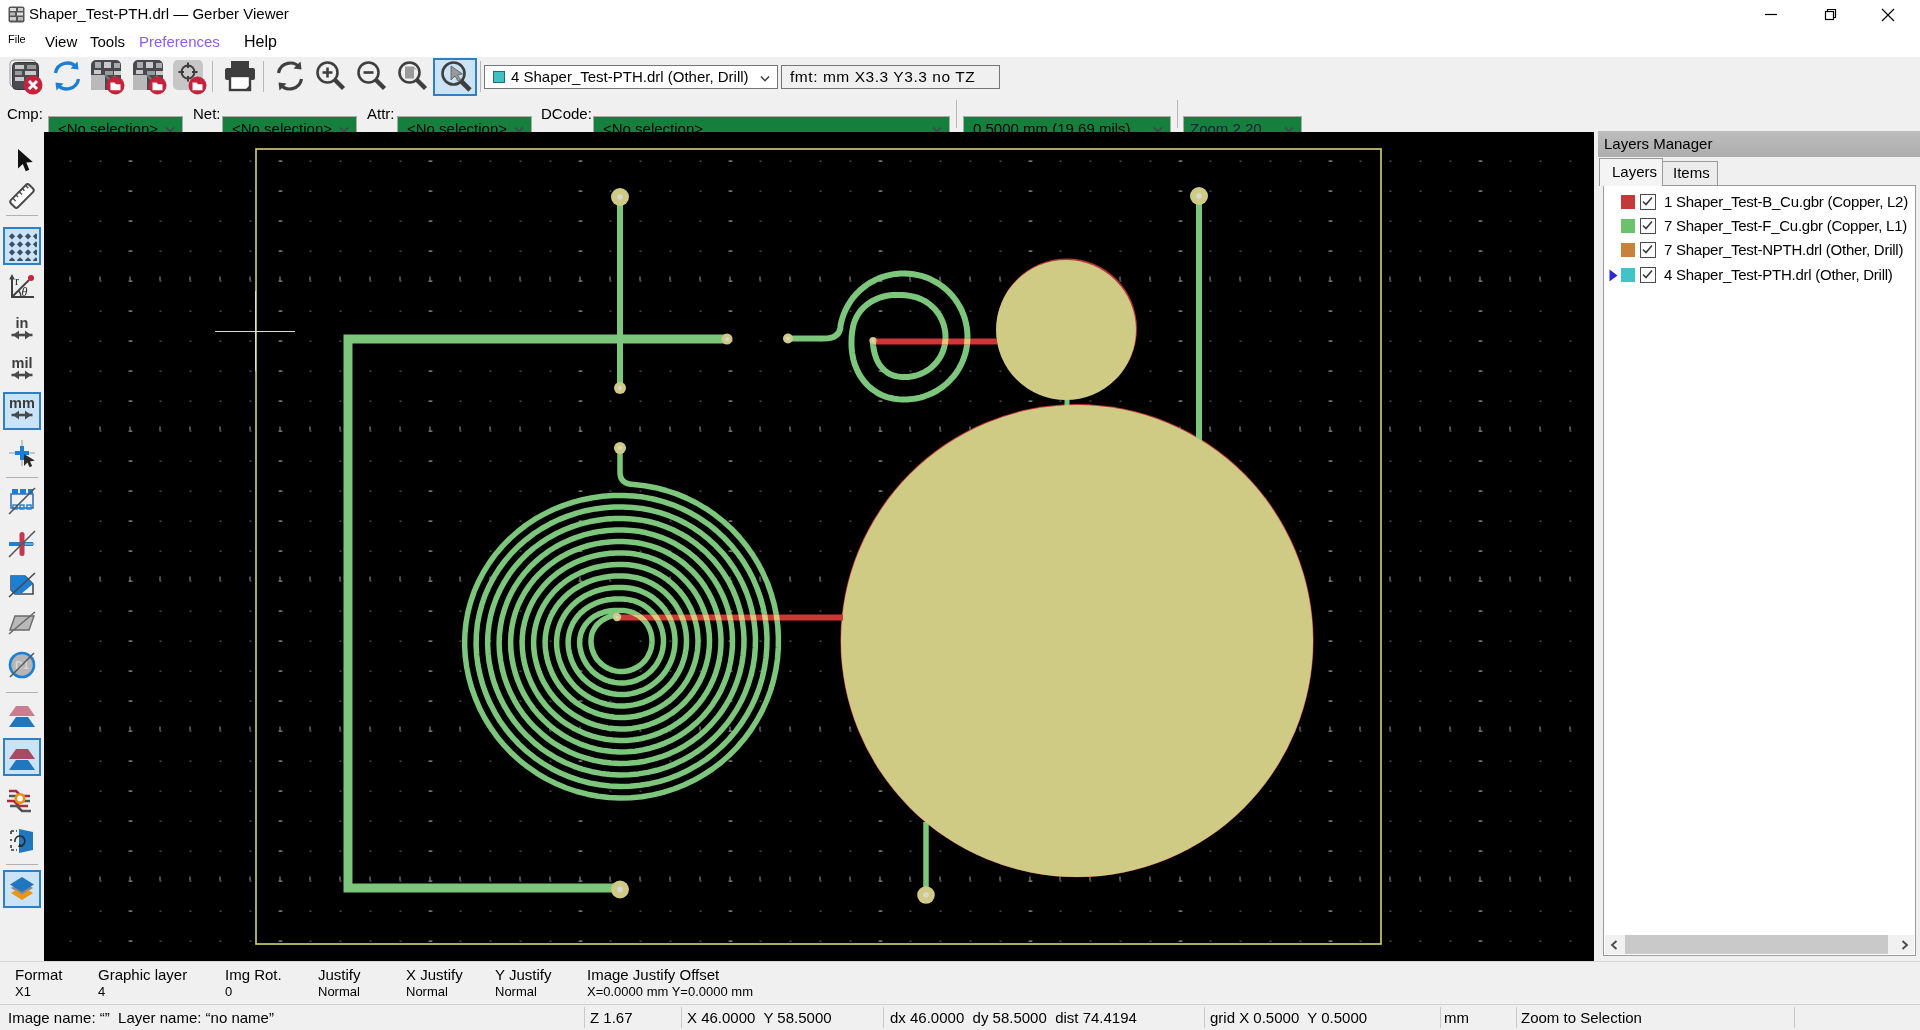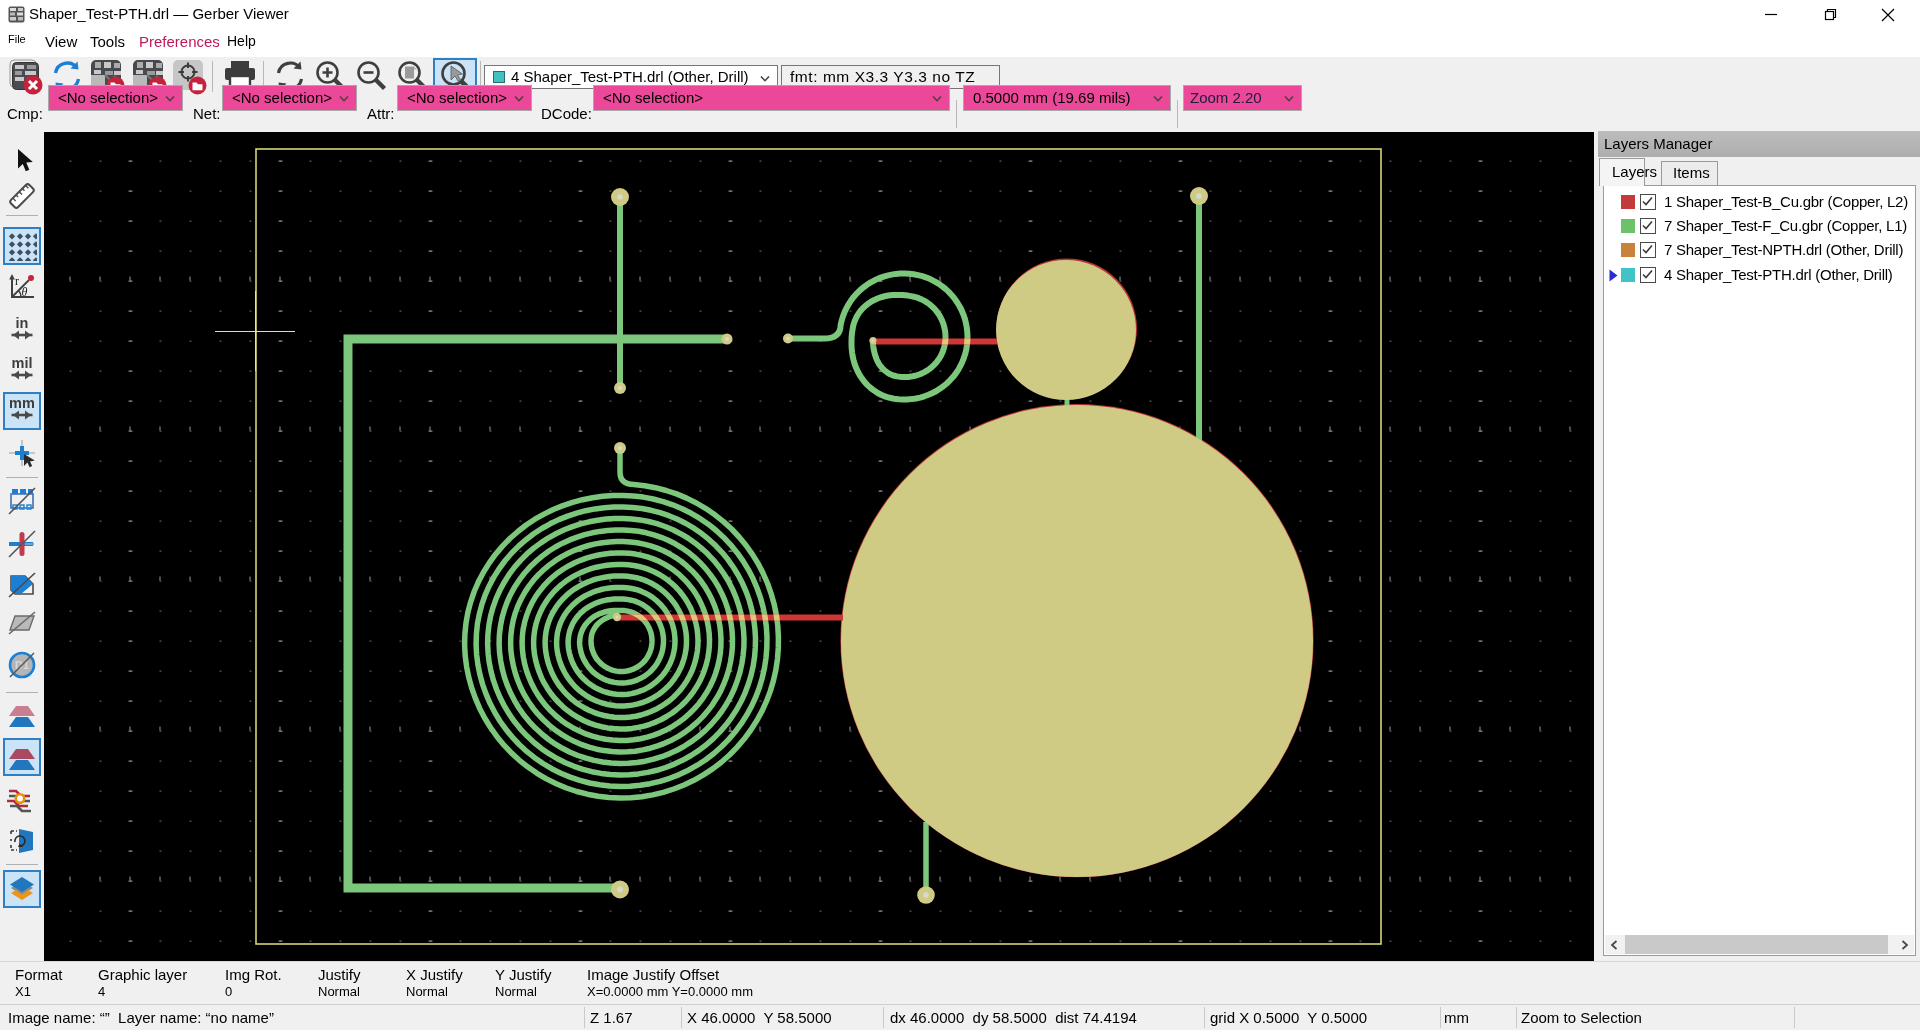--- a/index.html
+++ b/index.html
@@ -1,18 +1,18 @@
 <!DOCTYPE html>
 <html><head><meta charset="utf-8"><style>
 *{margin:0;padding:0;box-sizing:border-box}
 html,body{width:1920px;height:1030px;overflow:hidden;background:#f0f0f0;
  font-family:"Liberation Sans",sans-serif}
 .abs{position:absolute}
 .vsep{position:absolute;width:1px;background:#b8b8b8}
-.combo{position:absolute;height:26px;top:85px;background:#ec4899;border:1px solid #a9a9a9;font-size:15px;color:#000}
+.combo{position:absolute;height:26px;top:116px;background:#15803d;border:1px solid #a9a9a9;font-size:15px;color:#000}
 .combo .ct{position:absolute;left:9px;top:3px;white-space:nowrap}
 .chev{position:absolute;right:7px;top:10px;width:10px;height:6px}
 .lbl{position:absolute;top:105px;color:#000;font-size:15px}
 .hsep{position:absolute;left:6px;width:32px;height:1px;background:#b0b0b0}
 .selbox{position:absolute;left:3px;width:38px;height:38px;background:#cbe3f7;border:2px solid #2f7fc4}
 .lrow{position:absolute;left:0;width:100%;height:24px;font-size:15px;color:#000}
 .sw{position:absolute;left:17px;top:5px;width:14px;height:14px}
 .cb{position:absolute;left:36px;top:4px;width:16px;height:16px;background:#fff;border:1px solid #4a4a4a}
 .lrow span{position:absolute;left:60px;top:3px;white-space:nowrap;letter-spacing:-0.25px}
 .s1{position:absolute;top:966px;white-space:nowrap;font-size:15px}
@@ -34,22 +34,22 @@
 <div class="abs" style="left:29px;top:5px;font-size:15px;color:#000">Shaper_Test-PTH.drl — Gerber Viewer</div>
 <svg class="abs" style="left:1755px;top:0" width="165" height="30" viewBox="0 0 165 30">
 <path d="M10 14.5 H22" stroke="#000" stroke-width="1.2"></path>
 <rect x="70.5" y="11.5" width="8" height="8" fill="none" stroke="#000" stroke-width="1.2"></rect>
 <path d="M72.5 11.5 V9.5 H80.5 V17.5 H78.5" fill="none" stroke="#000" stroke-width="1.2"></path>
 <path d="M127 9 L139 21 M139 9 L127 21" stroke="#000" stroke-width="1.2"></path>
 </svg>
 <span class="abs" style="left:8px;top:33px;font-size:11px;color:#000">File</span>
 <span class="abs" style="left:45px;top:33px;font-size:15px;color:#000">View</span>
 <span class="abs" style="left:90px;top:33px;font-size:15px;color:#000">Tools</span>
-<span class="abs" style="left:139px;top:33px;font-size:15px;color:#be185d">Preferences</span>
-<span class="abs" style="left:227px;top:33px;font-size:14px;color:#000">Help</span>
+<span class="abs" style="left:139px;top:33px;font-size:15px;color:#8b5cf6">Preferences</span>
+<span class="abs" style="left:244px;top:33px;font-size:16px;color:#000">Help</span>
 <svg class="abs" style="left:9px;top:59px" width="34" height="36" viewBox="0 0 34 36">
 <rect x="1" y="1" width="26" height="27" rx="4" fill="#ececec" stroke="#9a9a9a"></rect>
 <rect x="3.5" y="3.5" width="26" height="27" rx="4" fill="#4a4c51" stroke="#333"></rect>
 <rect x="6" y="6" width="9" height="4" fill="#c9c9c9"></rect>
     <rect x="18" y="6" width="9" height="4" fill="#9a9a9a"></rect>
 <rect x="6" y="12" width="7" height="4" fill="#9a9a9a"></rect>
     <rect x="16" y="12" width="11" height="4" fill="#c9c9c9"></rect>
 <rect x="6" y="18" width="9" height="4" fill="#c9c9c9"></rect>
     <rect x="18" y="18" width="9" height="4" fill="#888"></rect>
 <circle cx="24" cy="26" r="9.5" fill="#c5223c"></circle>
@@ -380,21 +380,21 @@
 <circle cx="829" cy="208.5" r="1.3" fill="#d6d8d2"></circle>
 <path d="M171 199.5 H251 M211.5 159 V239" stroke="#dcdcdc" stroke-width="1"></path>
 </svg>
 <div class="abs" style="left:1594px;top:132px;width:326px;height:829px;background:#f0f0f0"></div>
 <div class="abs" style="left:1598px;top:131px;width:322px;height:26px;background:linear-gradient(#bdbdbd,#adadad)">
     <span class="abs" style="left:6px;top:4px;font-size:15px;color:#000">Layers Manager</span>
   </div>
 <div class="abs" style="left:1661px;top:161px;width:57px;height:25px;background:#ececec;border:1px solid #9a9a9a;border-bottom:none">
     <span class="abs" style="left:11px;top:2px;font-size:15px">Items</span>
   </div>
-<div class="abs" style="left:1599px;top:158px;width:46px;height:28px;background:#f4f4f4;border:1px solid #9a9a9a;border-bottom:none;z-index:3">
+<div class="abs" style="left:1599px;top:158px;width:64px;height:28px;background:#f4f4f4;border:1px solid #9a9a9a;border-bottom:none;z-index:3">
     <span class="abs" style="left:12px;top:4px;font-size:15px">Layers</span>
   </div>
 <div class="abs" style="left:1603px;top:185px;width:313px;height:771px;background:#fff;border:1px solid #9a9a9a;z-index:2">
 <div class="lrow" style="top:3.5px">
 <div class="sw" style="background:#c23a3a"></div>
 <div class="cb">
         <svg width="13" height="13" viewBox="0 0 13 13" style="position:absolute;left:0;top:0">
           <path d="M2 6.5 L5 9.5 L11 2.5" fill="none" stroke="#3a3a3a" stroke-width="1.6"></path>
         </svg>
       </div>

